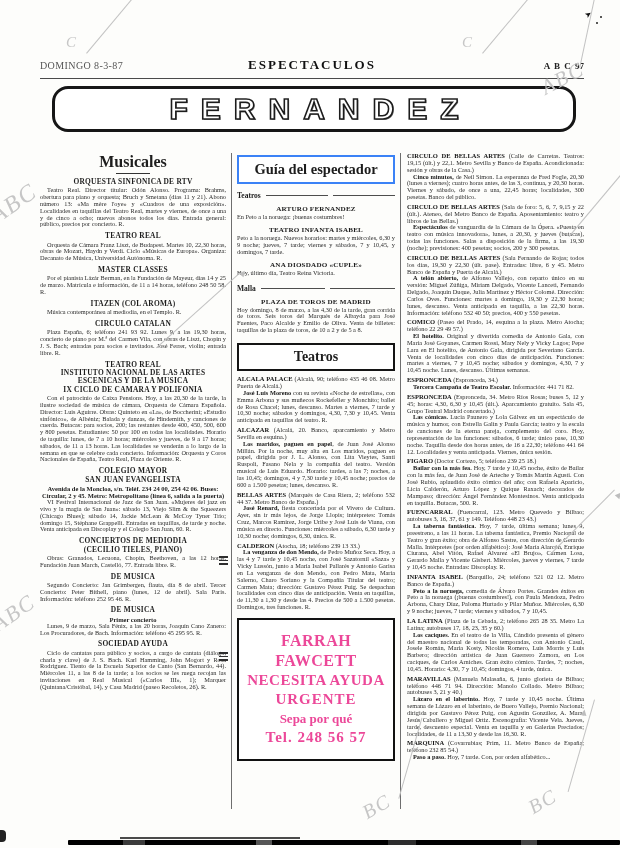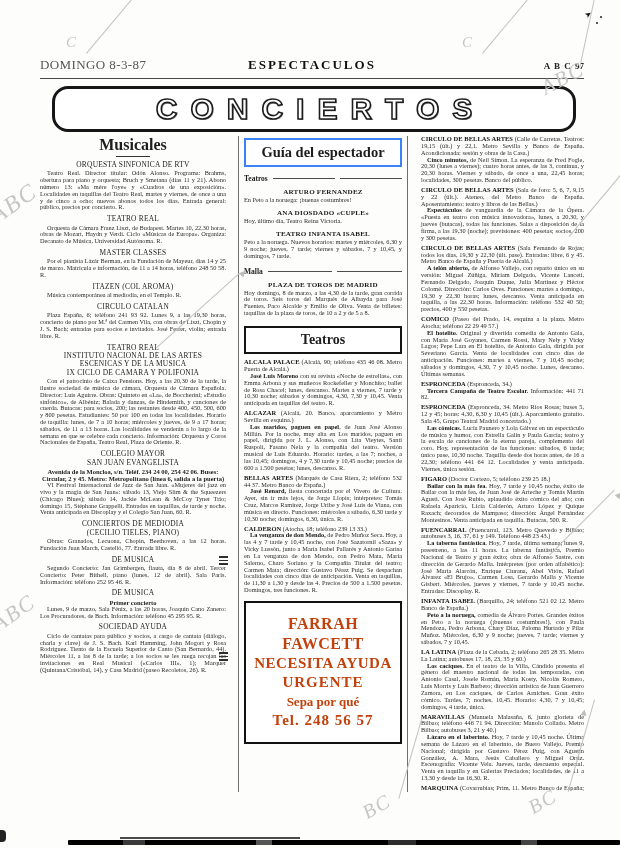--- a/index.html
+++ b/index.html
@@ -1,41 +1,41 @@
 <!DOCTYPE html>
 <html><head>
 <meta charset="utf-8">
 <style>
   html,body{margin:0;padding:0;background:#e8e8e8;}
   .page{position:relative;width:620px;height:848px;background:#fdfdfb;overflow:hidden;
         font-family:"Liberation Serif",serif;color:#1d1d1d;}
   
   .hdr{position:absolute;top:57px;left:40px;width:544px;display:flex;align-items:baseline;
        border-bottom:1px solid #4a4a4a;padding-bottom:5px;}
-  .hdr .hl{width:150px;font-size:13px;color:#555;letter-spacing:.4px;}
+  .hdr .hl{width:150px;font-size:10px;color:#555;letter-spacing:.4px;}
   .hdr .hc{flex:1;text-align:center;font-weight:bold;font-size:13px;letter-spacing:2px;color:#111;}
   .hdr .hr{width:150px;text-align:right;font-weight:bold;font-size:9px;letter-spacing:1px;color:#222;}
   .hdr .hr .pgnum{letter-spacing:0;}
   
   .banner{position:absolute;top:86px;left:52px;width:518px;height:40px;border:3px solid #161616;
           border-radius:16px;display:flex;align-items:center;justify-content:center;background:#fff;}
   .banner-text{font-family:"Liberation Sans",sans-serif;font-weight:900;font-size:30px;
                letter-spacing:13px;padding-left:13px;color:#ffffff;-webkit-text-stroke:1.6px #1c1c1c;
                text-shadow:1px 1px 0 #8a8a8a;}
   
-  .cols{position:absolute;top:136px;left:40px;width:544px;height:656px;display:flex;gap:7px;}
+  .cols{position:absolute;top:153px;left:40px;width:544px;height:656px;display:flex;}
   .col{overflow:hidden;height:100%;}
   .col-left{width:186px;padding-right:5px;}
   .col-mid{width:158px;border-left:1px solid #6e6e6e;border-right:1px solid #6e6e6e;padding:0 5px;}
   .col-right{flex:1;padding-left:6px;}
   
   .m-head{font-size:16px;font-weight:bold;text-align:center;margin:0;}
   .m-head-rule{width:34px;border-top:1.4px solid #333;margin:2px auto 3px;}
   .m-entry{margin-bottom:2px;}
-  .m-title{font-size:7.4px;font-weight:normal;text-align:center;letter-spacing:.25px;margin:4px 2px 1px;
+  .m-title{font-size:7.4px;font-weight:bold;text-align:center;letter-spacing:.25px;margin:4px 2px 1px;
            white-space:pre-line;line-height:8.4px;}
   .m-sub{font-size:6.5px;font-weight:bold;text-align:center;margin:0 1px;line-height:7.1px;}
   .m-body{font-size:6.3px;line-height:6.8px;text-align:justify;margin:0;text-indent:7px;color:#2b2b2b;}
   
   .guide-box{border:2px solid #3b82f6;margin:2px 0 3px;padding:4px 2px;text-align:center;
              font-size:14.5px;font-weight:bold;background:#fff;}
   .g-label-row{display:flex;align-items:center;gap:5px;margin-top:7px;}
   .g-label{font-size:7.5px;font-weight:bold;}
   .g-rule{flex:1;border-top:1px solid #4d4d4d;height:0;}
   .g-title{font-size:7.1px;font-weight:bold;text-align:center;margin:5px 0 1px;letter-spacing:.2px;}
@@ -43,21 +43,21 @@
   
   .sec-box{border:2px solid #141414;text-align:center;font-size:14px;font-weight:bold;
            padding:4px 0;margin:9px 0 5px;background:#fff;}
   .listing{margin-bottom:3px;}
   .l-head,.l-body{font-size:6.3px;line-height:6.85px;text-align:justify;margin:0;color:#2b2b2b;}
   .l-name{font-weight:bold;font-size:6.5px;color:#161616;}
   .l-body{text-indent:6px;}
   .l-lead{font-weight:bold;color:#161616;}
   
   .ad-box{border:2.5px solid #111;margin-top:7px;padding:11px 4px 12px;text-align:center;background:#fff;}
-  .ad-l{font-family:"Liberation Serif",serif;color:#c2410c;}
+  .ad-l{font-family:"Liberation Serif",serif;color:#ec4899;}
   .ad-l0{font-weight:900;font-size:16px;line-height:20px;letter-spacing:.5px;}
   .ad-l1{font-weight:900;font-size:15px;line-height:19px;letter-spacing:.5px;}
   .ad-l2{font-weight:900;font-size:15px;line-height:19px;letter-spacing:1px;}
   .ad-l3{font-weight:700;font-size:13px;line-height:19px;}
   .ad-l4{font-weight:700;font-size:15px;line-height:19px;letter-spacing:1px;}
   
   .wm{position:absolute;color:#c6c6c6;pointer-events:none;z-index:5;}
   .wm-text{font-family:"Liberation Serif",serif;font-style:italic;letter-spacing:2px;display:block;}
   .wm-line{position:absolute;border-top:1.3px solid #c2c2c2;}
   .wm-arrow{position:absolute;width:0;height:0;border-left:3px solid transparent;
@@ -82,21 +82,21 @@
   <div class="hdr">
     <span class="hl">DOMINGO 8-3-87</span>
     <span class="hc">ESPECTACULOS</span>
     <span class="hr">
       <span>A B C</span>
       <span class="pgnum">97</span>
     </span>
   </div>
 
   <div class="banner">
-    <span class="banner-text">CONCIERTOS</span>
+    <span class="banner-text">FERNANDEZ</span>
   </div>
 
   <div class="cols">
 
     <div class="col col-left">
       <h2 class="m-head">Musicales</h2>
       <div class="m-head-rule"></div>
       <div id="musicales-entries">
   <div class="m-entry">
     <h3 class="m-title">ORQUESTA SINFONICA DE RTV</h3>
@@ -183,27 +183,27 @@
       <span class="g-rule"></span>
       <span class="g-rule"></span>
     </div>
     <div class="g-items">
   <div class="g-item">
     <h4 class="g-title">ARTURO FERNANDEZ</h4>
     <p class="g-body">En Peto a la noruega: ¡buenas costumbres!</p>
   </div>
 
   <div class="g-item">
+    <h4 class="g-title">TEATRO INFANTA ISABEL</h4>
+    <p class="g-body">Peto a la noruega. Nuevos horarios: martes y miércoles, 6,30 y 9 noche; jueves, 7 tarde; viernes y sábados, 7 y 10,45, y domingos, 7 tarde.</p>
+  </div>
+
+  <div class="g-item">
     <h4 class="g-title">ANA DIOSDADO «CUPLE»</h4>
     <p class="g-body">Hoy, último día, Teatro Reina Victoria.</p>
-  </div>
-
-  <div class="g-item">
-    <h4 class="g-title">TEATRO INFANTA ISABEL</h4>
-    <p class="g-body">Peto a la noruega. Nuevos horarios: martes y miércoles, 6,30 y 9 noche; jueves, 7 tarde; viernes y sábados, 7 y 10,45, y domingos, 7 tarde.</p>
   </div>
 </div>
   </div>
 
   <div class="g-sec">
     <div class="g-label-row">
       <span class="g-label">Malla</span>
       <span class="g-rule"></span>
       <span class="g-rule"></span>
     </div>

